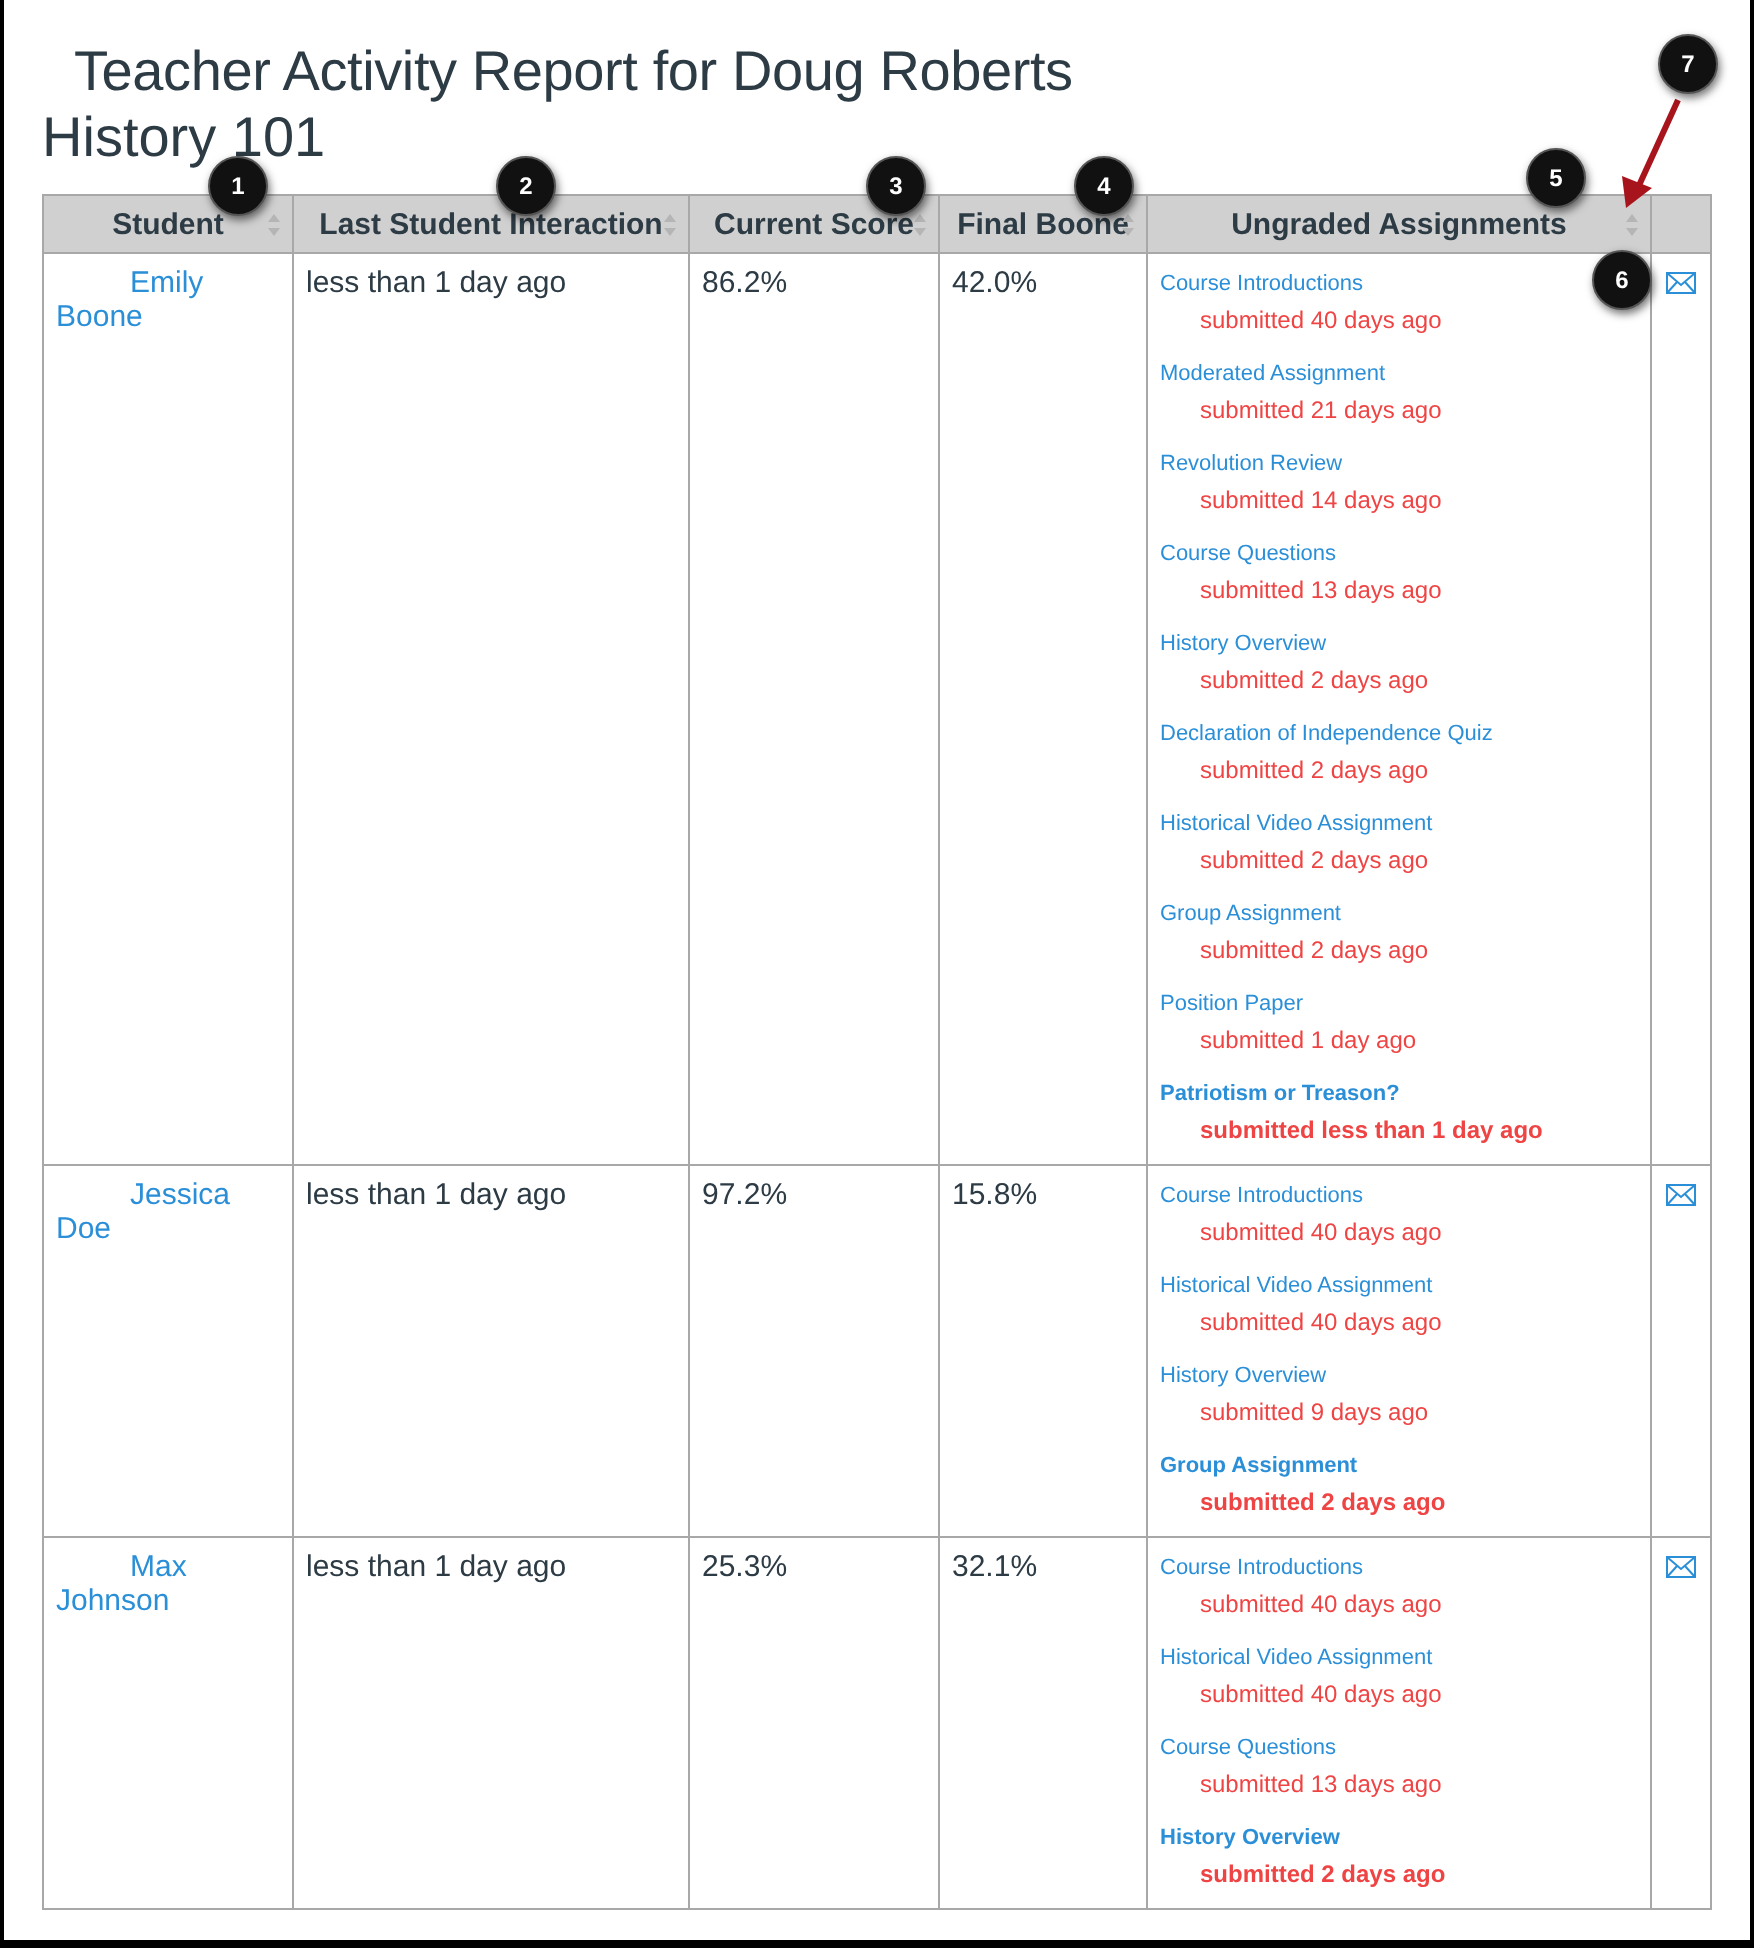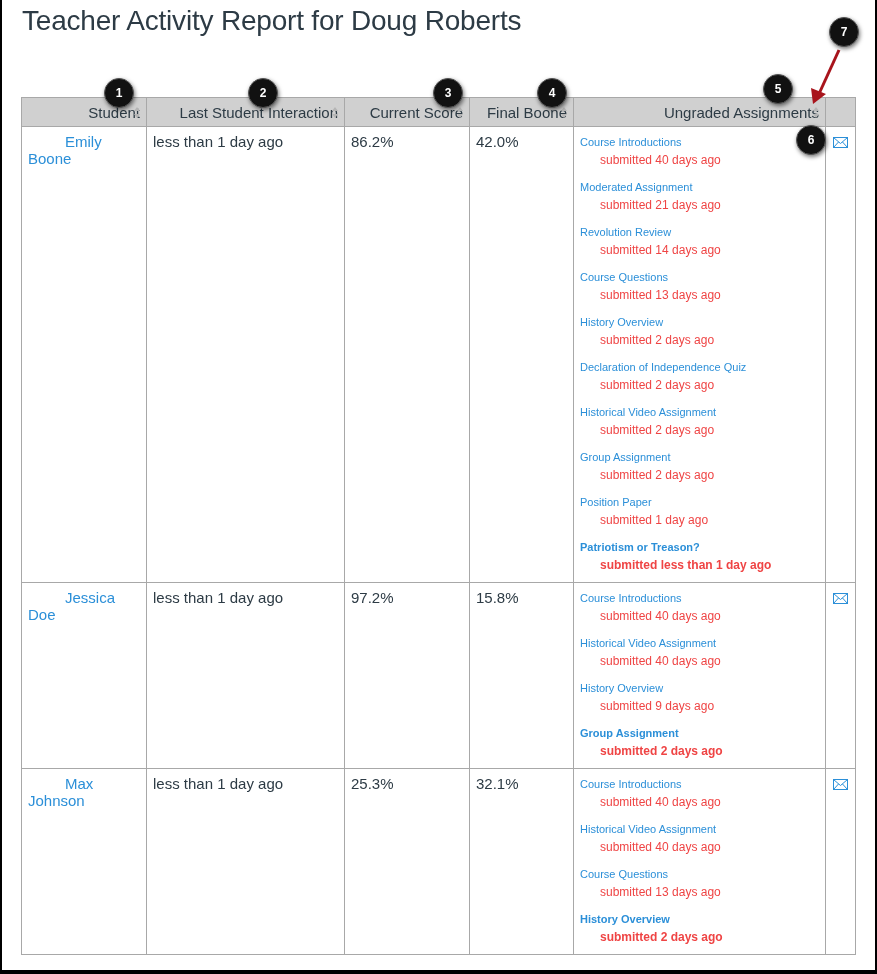--- a/index.html
+++ b/index.html
@@ -7,36 +7,36 @@
     width: 877px; height: 974px; overflow: hidden;
     background: #000;
     font-family: "Liberation Sans", "DejaVu Sans", sans-serif;
   }
   .frame {
     position: absolute; left: 2px; top: 0; width: 873px; height: 970px;
     background: #fff; overflow: hidden;
   }
   .title {
     position: absolute; left: 19px; top: 4px;
-    font-size: 28px; color: #2d3b45; font-weight: normal; margin: 1px;
+    font-size: 28px; color: #2d3b45; font-weight: normal; margin: 16px;
     letter-spacing: -0.2px;
   }
   .subtitle {
     position: absolute; left: 19px; top: 53px;
     font-size: 28px; color: #2d3b45; font-weight: normal; margin: 0;
   }
   table.report {
     position: absolute; left: 19px; top: 97px;
     border-collapse: collapse; table-layout: fixed;
     font-size: 15px; color: #2d3b45;
   }
   table.report th {
     background: #d0d0d0; height: 28px; padding: 0 6px;
-    border: 1px solid #a8a8a8; font-weight: normal; font-size: 15px;
-    color: #2d3b45; text-align: right; position: relative; white-space: nowrap;
+    border: 1px solid #a8a8a8; font-weight: bold; font-size: 15px;
+    color: #2d3b45; text-align: center; position: relative; white-space: nowrap;
   }
   table.report td {
     border: 1px solid #a8a8a8; vertical-align: top; padding: 6px 6px 6px 6px;
   }
   .sort-icon {
     position: absolute; right: 5px; top: 9px; width: 7px; height: 11px;
   }
   .sort-icon::before, .sort-icon::after {
     content: ""; position: absolute; left: 0; width: 0; height: 0;
     border-left: 3.5px solid transparent; border-right: 3.5px solid transparent;
@@ -58,20 +58,21 @@
     box-shadow: 1px 2px 4px rgba(0,0,0,0.55); border: 1px solid #555; box-sizing: border-box;
     z-index: 5;
   }
   .arrow { position: absolute; left: 0; top: 0; z-index: 4; }
 </style>
 </head>
 <body>
 
 <div class="frame">
   <h1 class="title">Teacher Activity Report for Doug Roberts</h1>
+  <h2 class="subtitle">History 101</h2>
 
   <table class="report">
     <colgroup>
       <col style="width:125px">
       <col style="width:198px">
       <col style="width:125px">
       <col style="width:104px">
       <col style="width:252px">
       <col style="width:30px">
     </colgroup>

